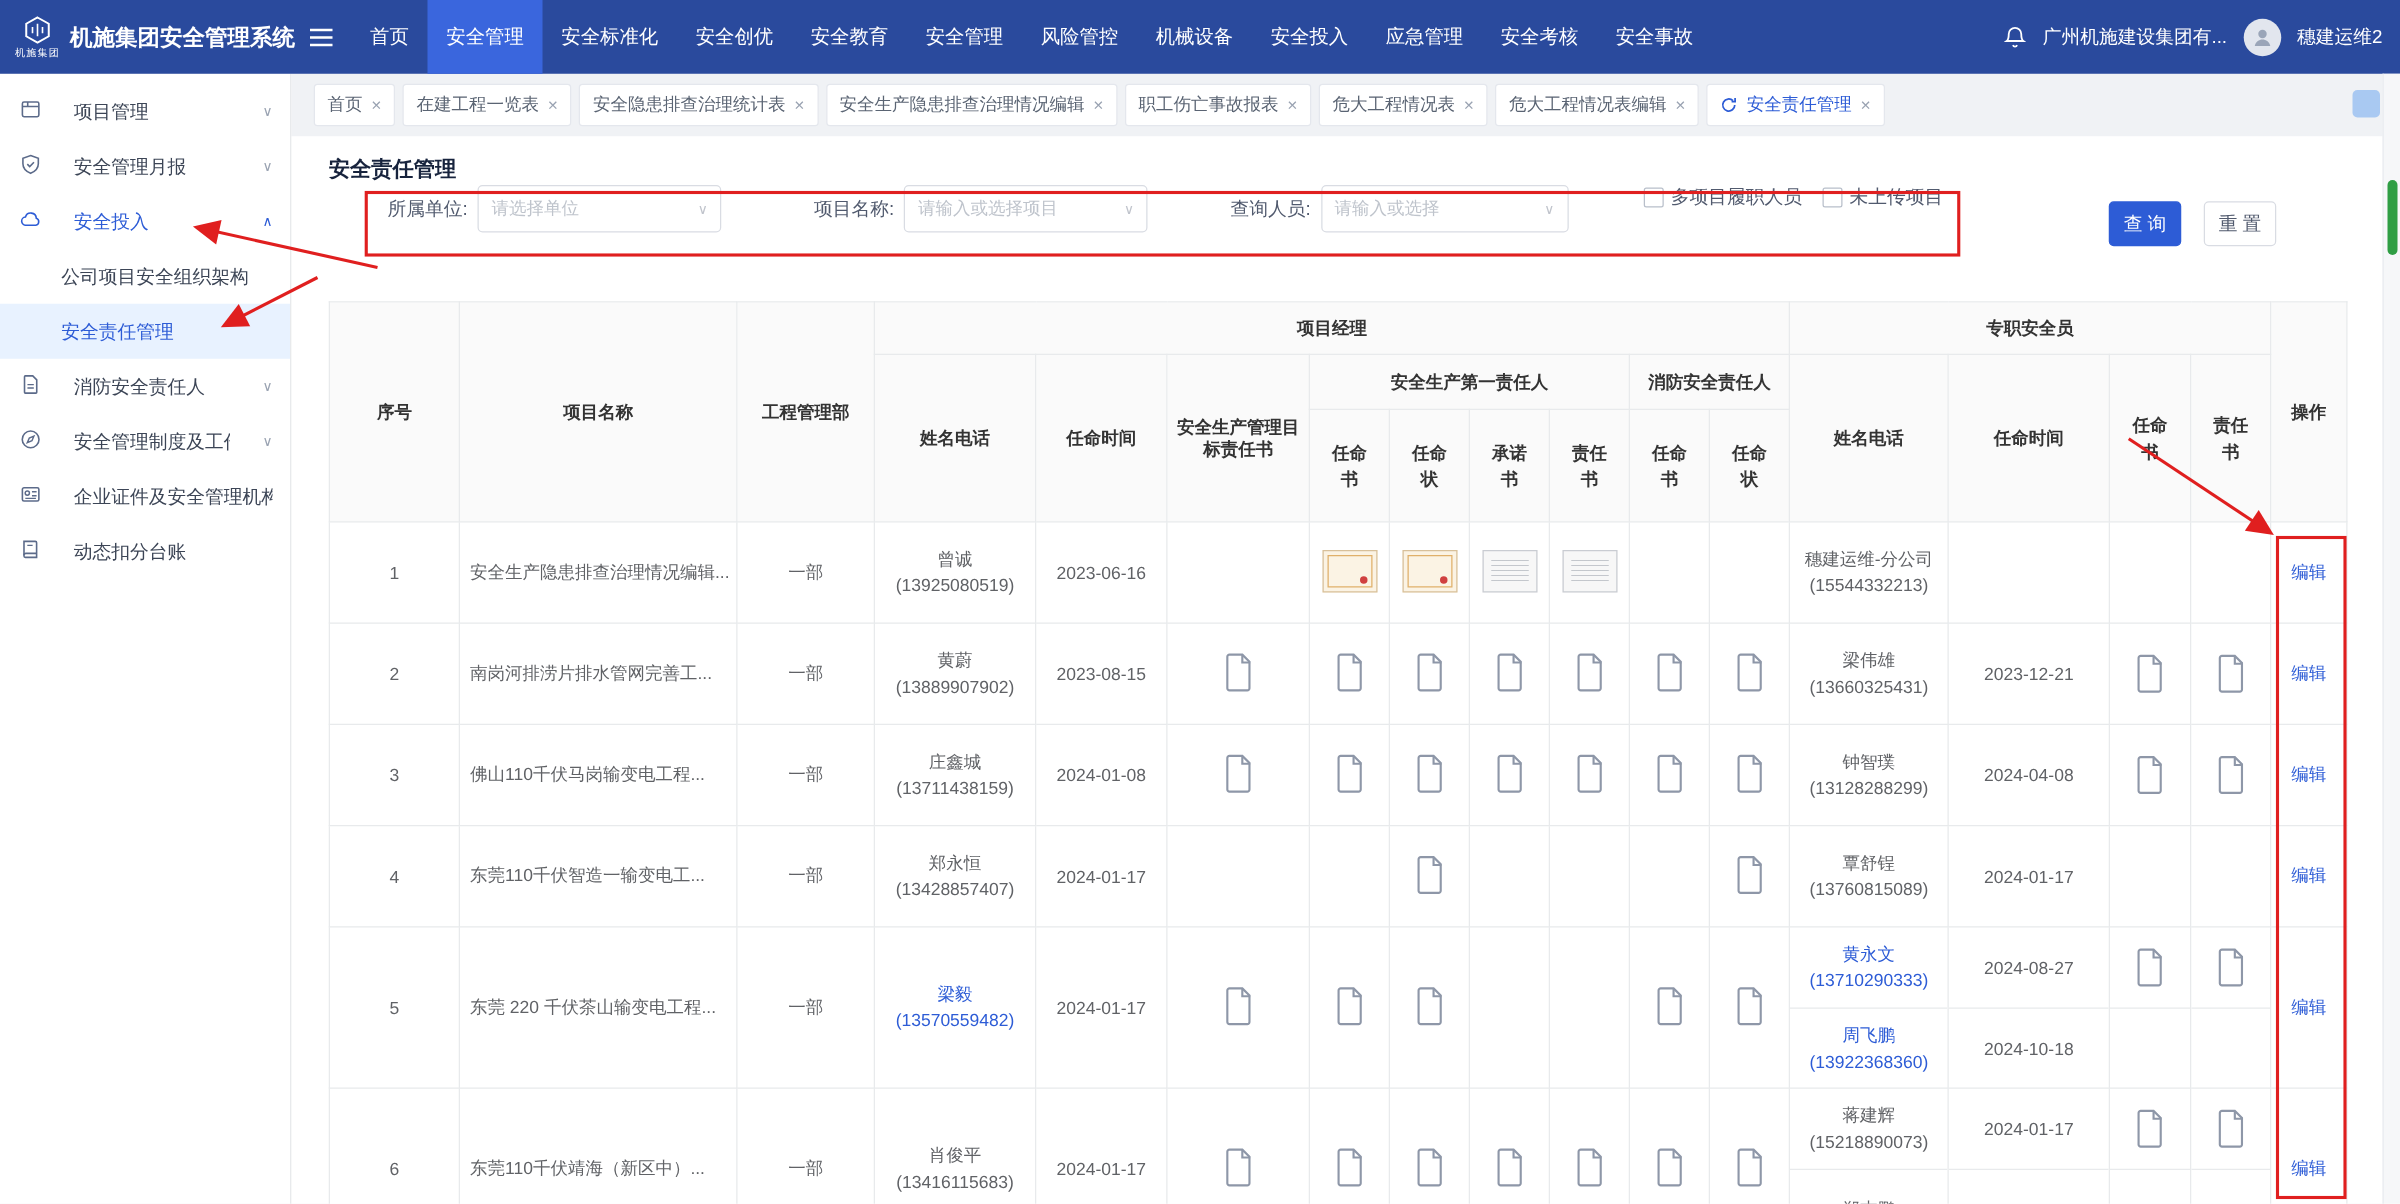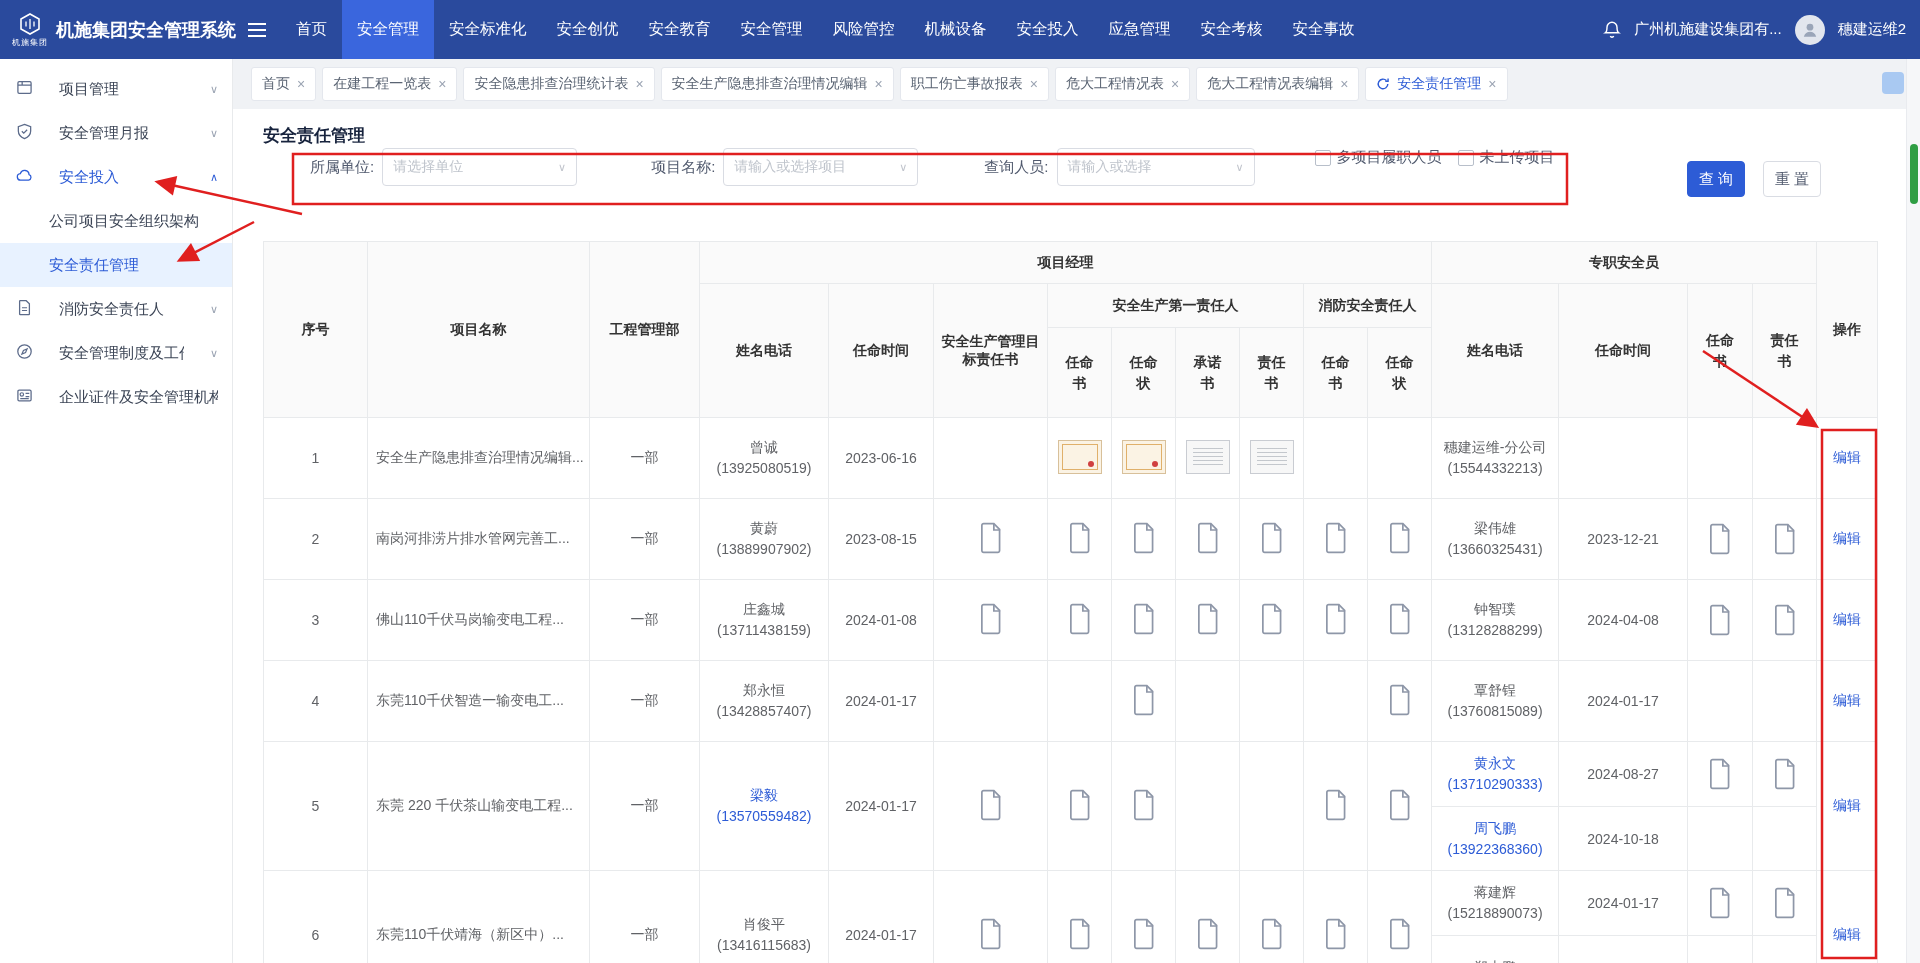--- a/index.html
+++ b/index.html
@@ -174,20 +174,28 @@
         <span class="side-label">安全管理制度及工作指引</span>
         <span class="chev">∨</span>
       </div>
       <div class="side-item">
         <span class="side-icon"><svg width="17" height="17" viewBox="0 0 16 16" fill="none">
             <rect x="1.8" y="3" width="12.4" height="10" rx="1.2" stroke="#5c6b8a" stroke-width="1.2"></rect>
             <circle cx="5.5" cy="7" r="1.6" stroke="#5c6b8a" stroke-width="1.1"></circle>
             <path d="M9 6h3.5M9 9h3.5M4 11h8" stroke="#5c6b8a" stroke-width="1.1"></path>
           </svg></span>
         <span class="side-label">企业证件及安全管理机构</span>
+      </div>
+      <div class="side-item">
+        <span class="side-icon"><svg width="17" height="17" viewBox="0 0 16 16" fill="none">
+            <path d="M3 2h8.5a1 1 0 0 1 1 1v11H4a1 1 0 0 1-1-1z" stroke="#5c6b8a" stroke-width="1.2"></path>
+            <path d="M3 12.5A1.5 1.5 0 0 1 4.5 11h8" stroke="#5c6b8a" stroke-width="1.2"></path>
+            <path d="M5.5 5h4" stroke="#5c6b8a" stroke-width="1.1"></path>
+          </svg></span>
+        <span class="side-label">动态扣分台账</span>
       </div>
     </div>
 </aside>
 
 <div class="tabstrip">
     <div class="tab">
       <span class="tab-label">首页</span>
       <span class="tab-close">×</span>
     </div>
     <div class="tab">

